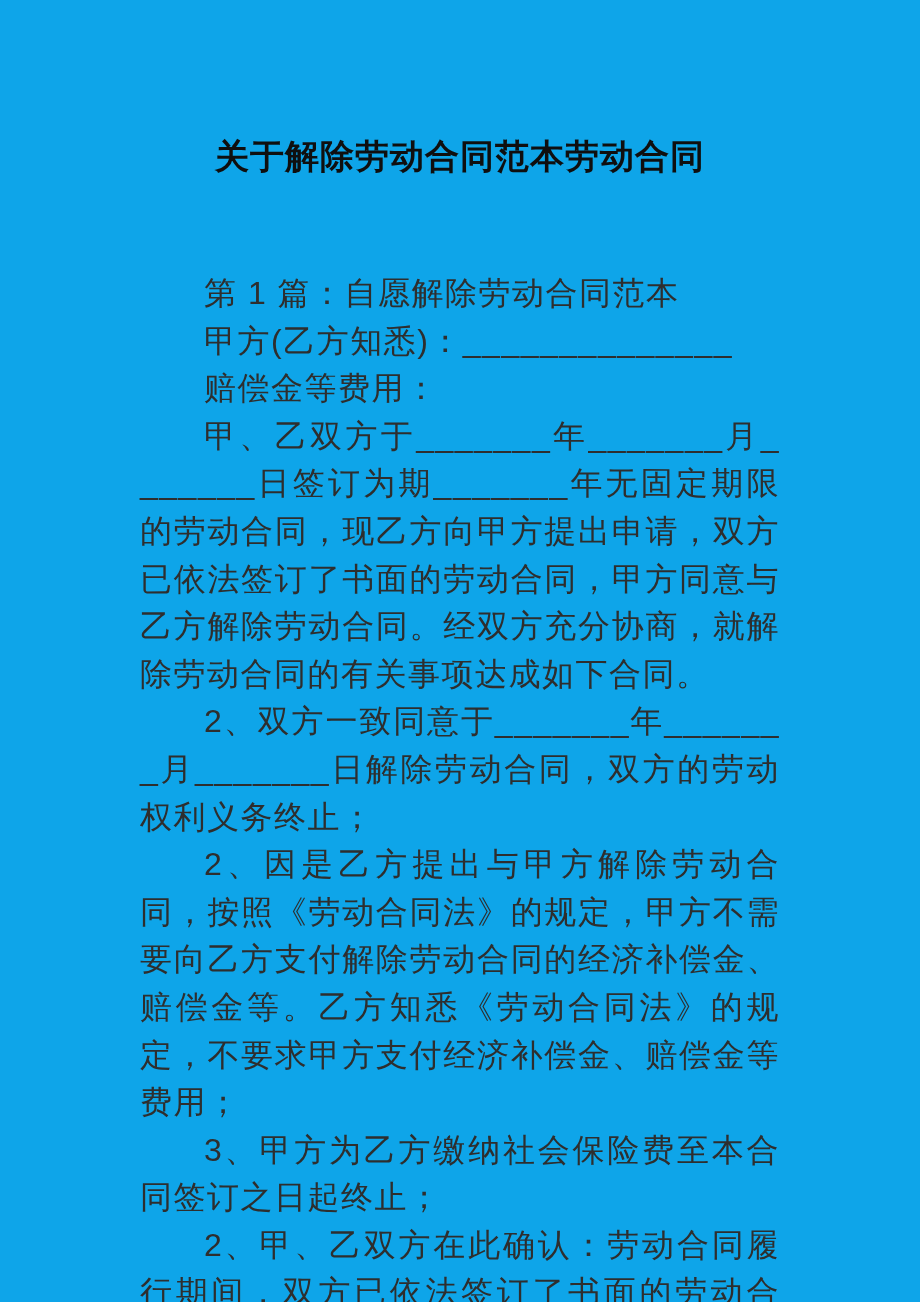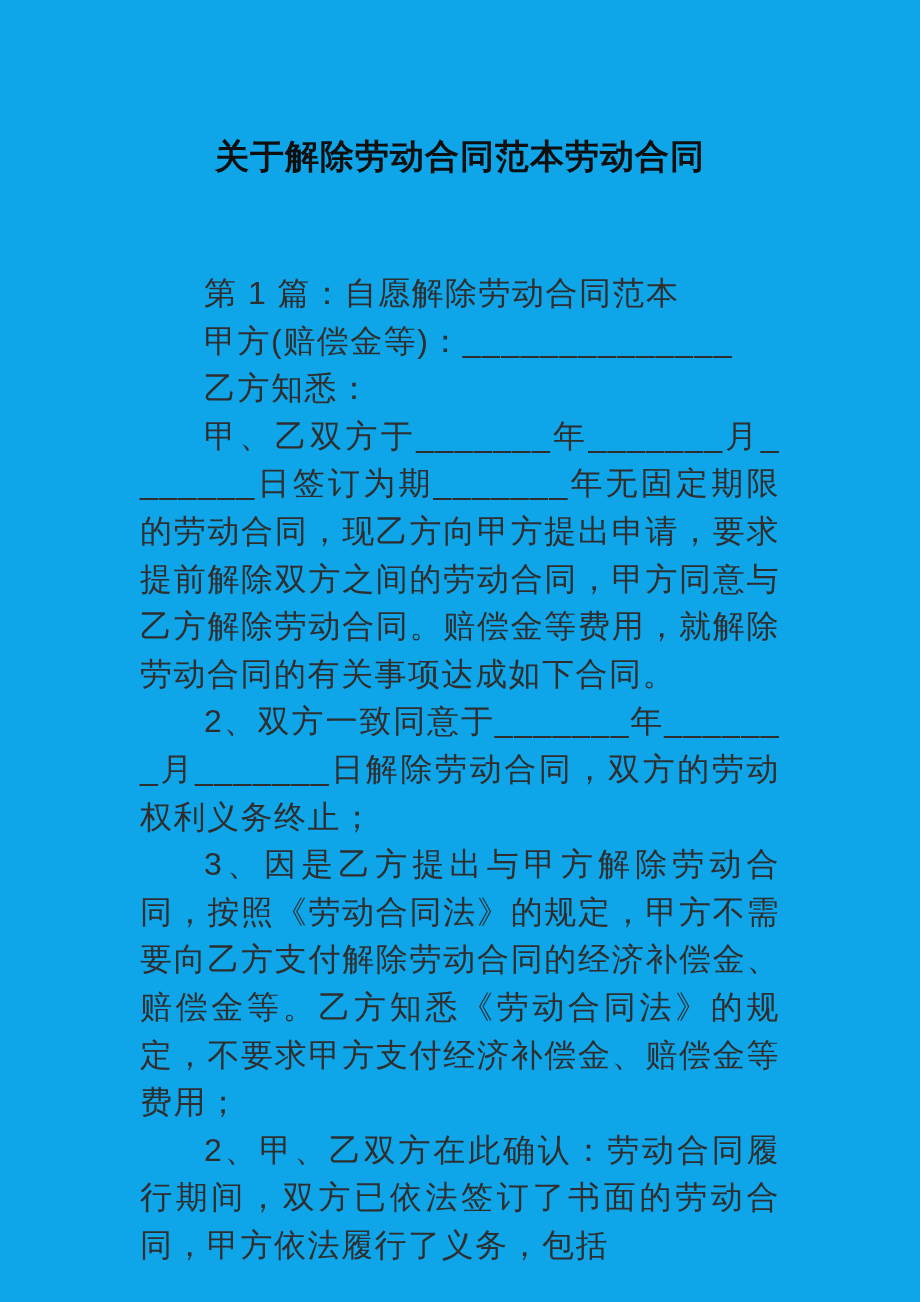--- a/index.html
+++ b/index.html
@@ -46,21 +46,22 @@
   }
 </style>
 </head>
 <body>
 
 <div class="doc-page">
   <div class="doc-content">
     <h1 class="doc-title">关于解除劳动合同范本劳动合同</h1>
     <section class="doc-body">
       <p>第 1 篇：自愿解除劳动合同范本</p>
-      <p>甲方(赔偿金等)：______________</p>
-      <p>乙方知悉：</p>
-      <p>甲、乙双方于_______年_______月_______日签订为期_______年无固定期限的劳动合同，现乙方向甲方提出申请，要求提前解除双方之间的劳动合同，甲方同意与乙方解除劳动合同。赔偿金等费用，就解除劳动合同的有关事项达成如下合同。</p>
+      <p>甲方(乙方知悉)：______________</p>
+      <p>赔偿金等费用：</p>
+      <p>甲、乙双方于_______年_______月_______日签订为期_______年无固定期限的劳动合同，现乙方向甲方提出申请，双方已依法签订了书面的劳动合同，甲方同意与乙方解除劳动合同。经双方充分协商，就解除劳动合同的有关事项达成如下合同。</p>
       <p>2、双方一致同意于_______年_______月_______日解除劳动合同，双方的劳动权利义务终止；</p>
-      <p>3、因是乙方提出与甲方解除劳动合同，按照《劳动合同法》的规定，甲方不需要向乙方支付解除劳动合同的经济补偿金、赔偿金等。乙方知悉《劳动合同法》的规定，不要求甲方支付经济补偿金、赔偿金等费用；</p>
+      <p>2、因是乙方提出与甲方解除劳动合同，按照《劳动合同法》的规定，甲方不需要向乙方支付解除劳动合同的经济补偿金、赔偿金等。乙方知悉《劳动合同法》的规定，不要求甲方支付经济补偿金、赔偿金等费用；</p>
+      <p>3、甲方为乙方缴纳社会保险费至本合同签订之日起终止；</p>
       <p>2、甲、乙双方在此确认：劳动合同履行期间，双方已依法签订了书面的劳动合同，甲方依法履行了义务，包括</p>
     </section>
   </div>
 </div>
 
 </body></html>

